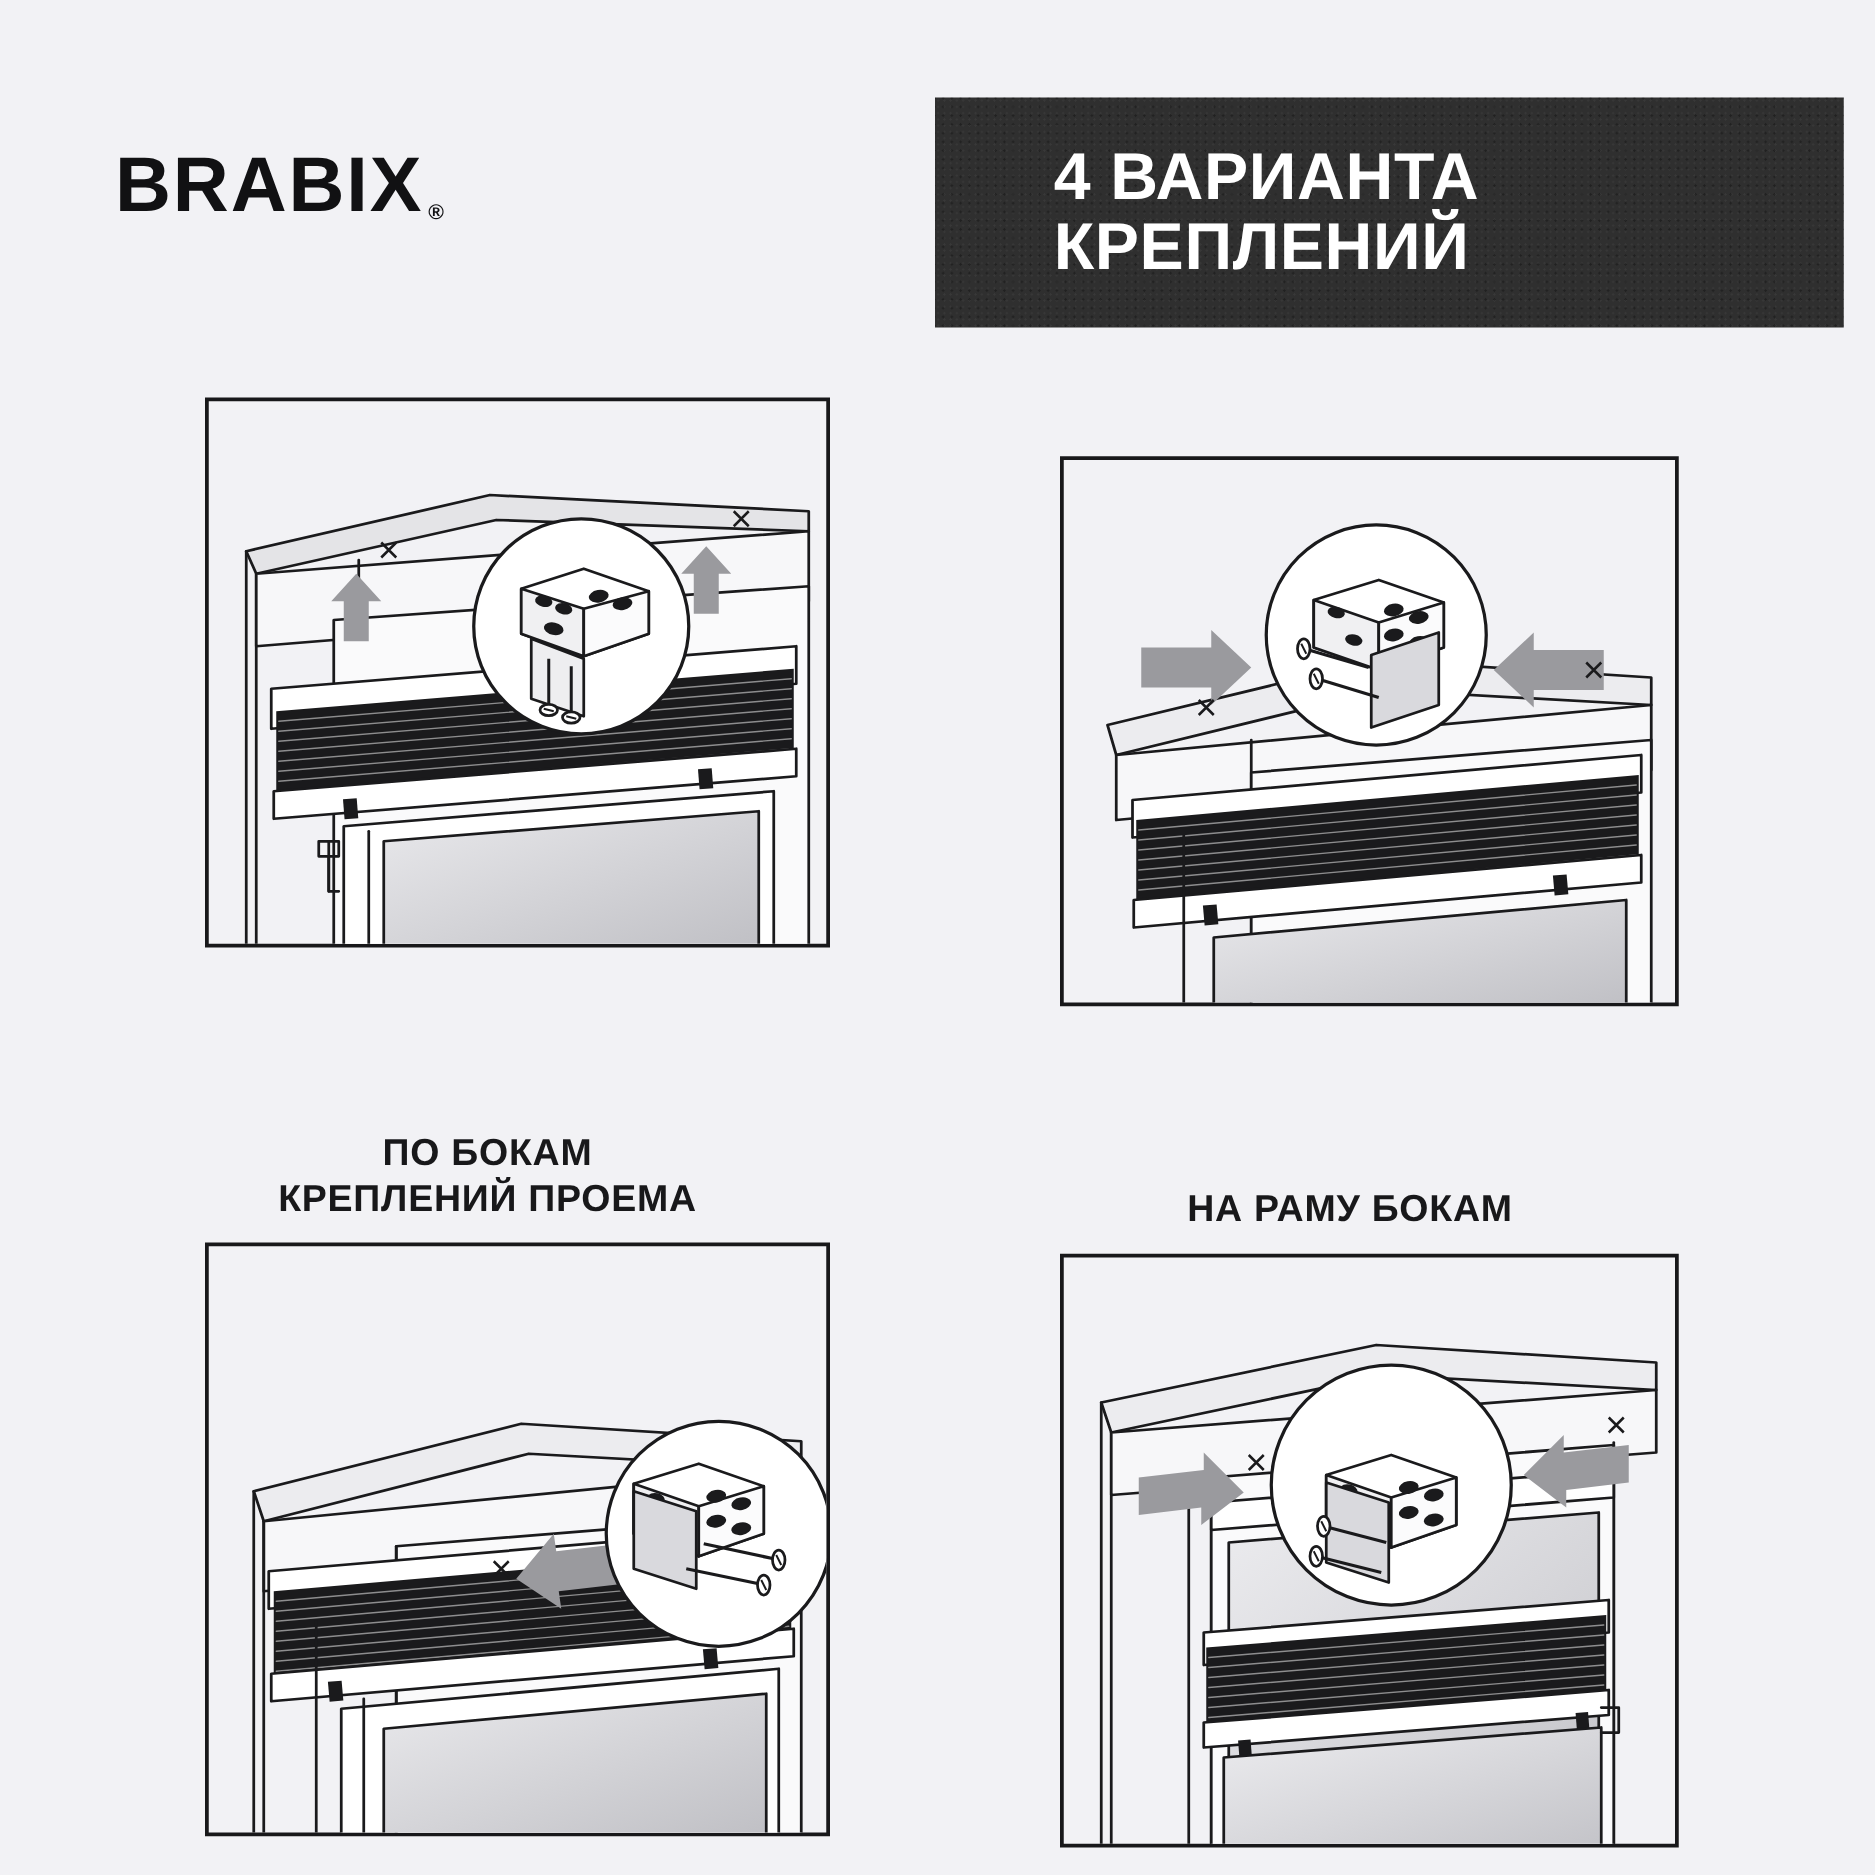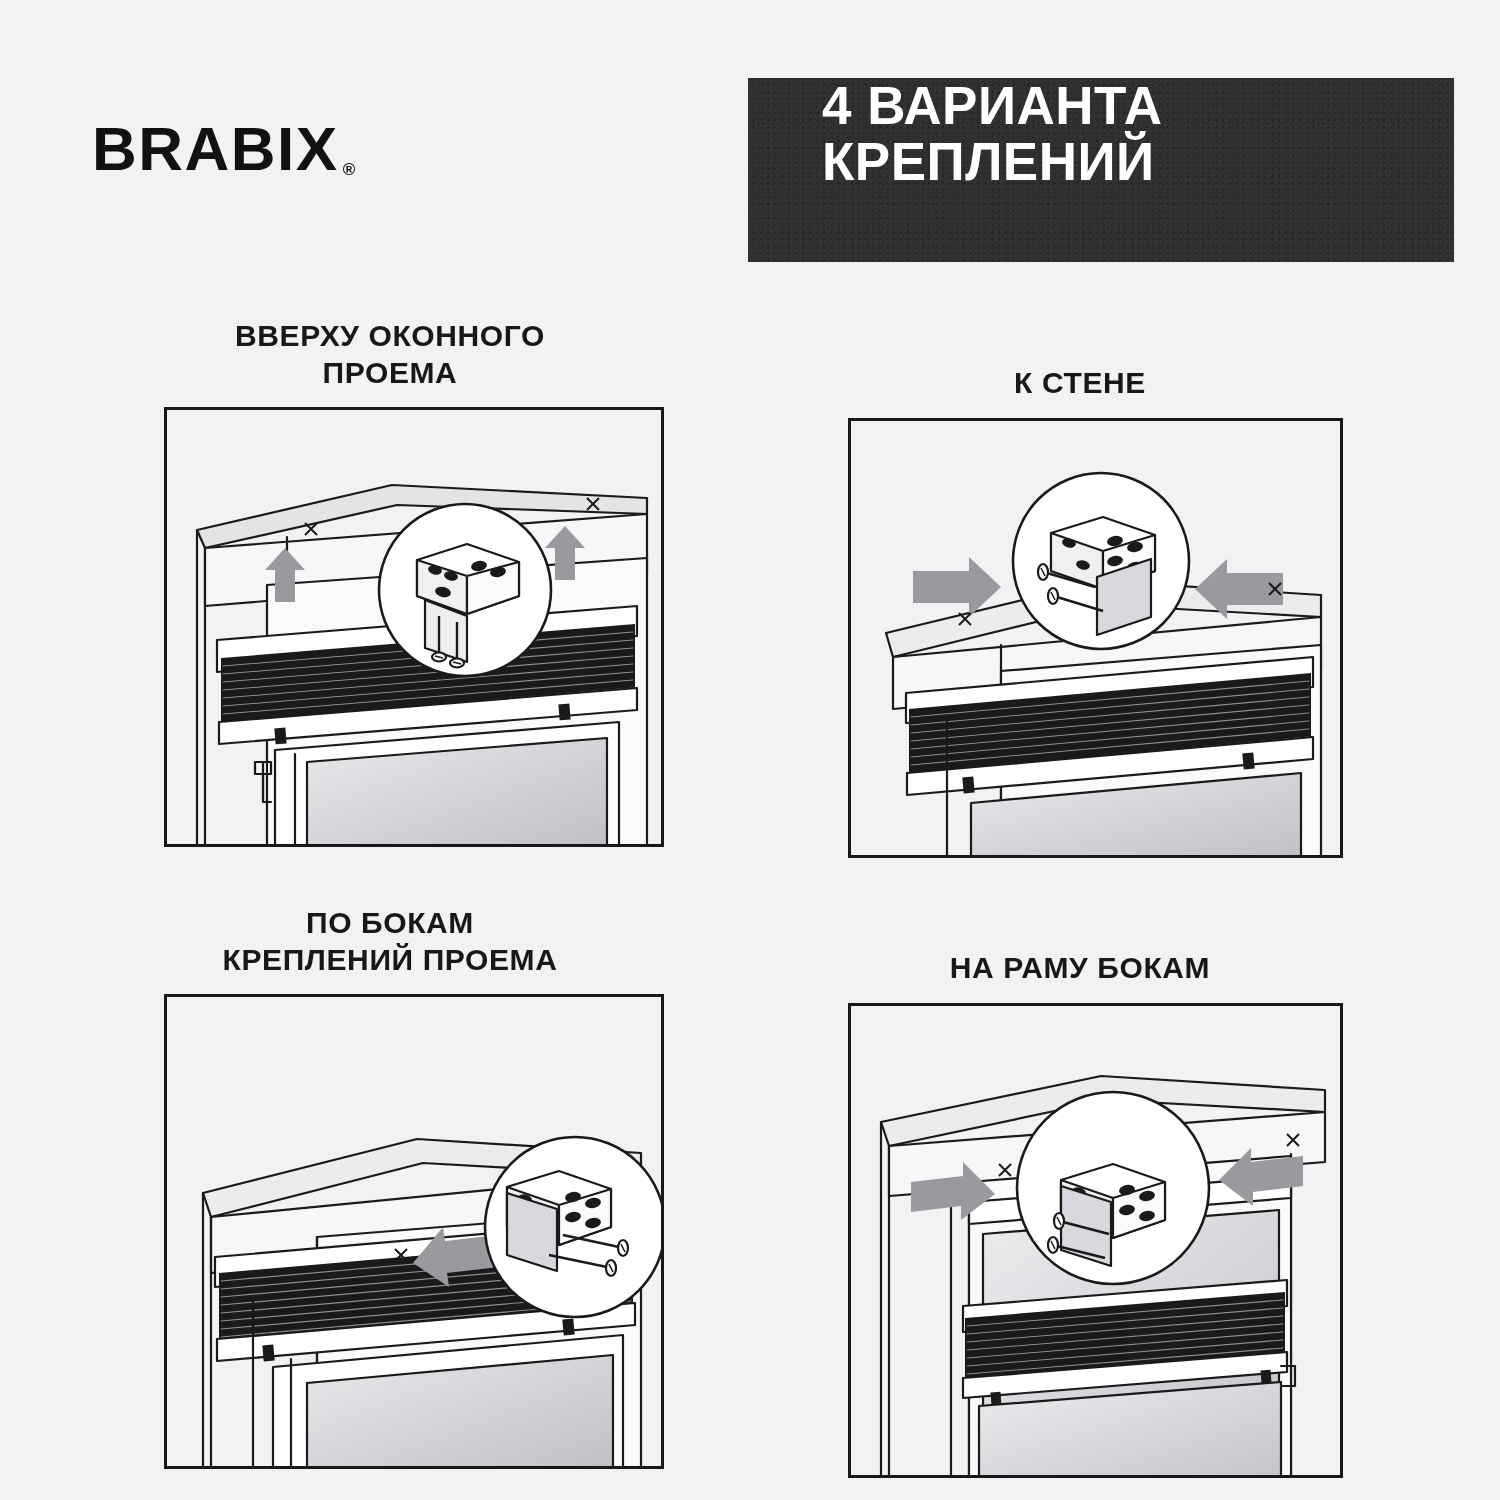--- a/index.html
+++ b/index.html
@@ -46,20 +46,22 @@
     top: 78px;
     width: 706px;
     height: 184px;
     background: #2f2f2f;
     background-image:
       radial-gradient(rgba(255,255,255,0.045) 1px, transparent 1px),
       radial-gradient(rgba(0,0,0,0.30) 1px, transparent 1px);
     background-size: 5px 5px, 7px 7px;
     background-position: 0 0, 3px 4px;
     display: flex;
+    align-items: center;
+    padding-left: 21px;
   }
   .banner-text {
     color: #ffffff;
     font-size: 53px;
     font-weight: 700;
     line-height: 1.06;
     letter-spacing: 0.5px;
     padding-left: 74px;
     white-space: pre-line;
   }
@@ -105,22 +107,20 @@
   <span class="brand-name">BRABIX</span>
   <span class="brand-reg">®</span>
 </div>
 
 <div class="banner">
   <div class="banner-text">4 ВАРИАНТА
 КРЕПЛЕНИЙ</div>
 </div>
 
 <div class="panel" id="panel-top-of-opening">
-  <div class="panel-title">ВВЕРХУ ОКОННОГО
-ПРОЕМА</div>
   <div class="panel-figure">
     <svg viewBox="0 0 500 440" width="500" height="440">
       <g fill="none" stroke="#1a1a1c" stroke-width="2.2" stroke-linejoin="round" stroke-linecap="round">
 
         <polygon points="30,120 225,75 480,88 480,104 230,95 38,138" fill="#e4e4e7"></polygon>
 
         <path d="M30,120 L30,440"></path>
         <path d="M38,138 L38,440"></path>
 
         <polygon points="38,138 480,104 480,160 38,196" fill="#f7f7f9"></polygon>
@@ -201,21 +201,20 @@
             <ellipse cx="290" cy="253" rx="7" ry="4.5" fill="#ffffff"></ellipse>
             <path d="M286,252 L294,254" stroke-width="1.6"></path>
           </g>
         </g>
       </g>
     </svg>
   </div>
 </div>
 
 <div class="panel" id="panel-to-wall">
-  <div class="panel-title">К СТЕНЕ</div>
   <div class="panel-figure">
     <svg viewBox="0 0 495 440" width="495" height="440">
       <defs>
         <linearGradient id="glassGrad2" x1="0" y1="0" x2="1" y2="1">
           <stop offset="0%" stop-color="#e9e9ec"></stop>
           <stop offset="55%" stop-color="#d2d2d6"></stop>
           <stop offset="100%" stop-color="#bfbfc4"></stop>
         </linearGradient>
       </defs>
       <g fill="none" stroke="#1a1a1c" stroke-width="2.2" stroke-linejoin="round" stroke-linecap="round">

